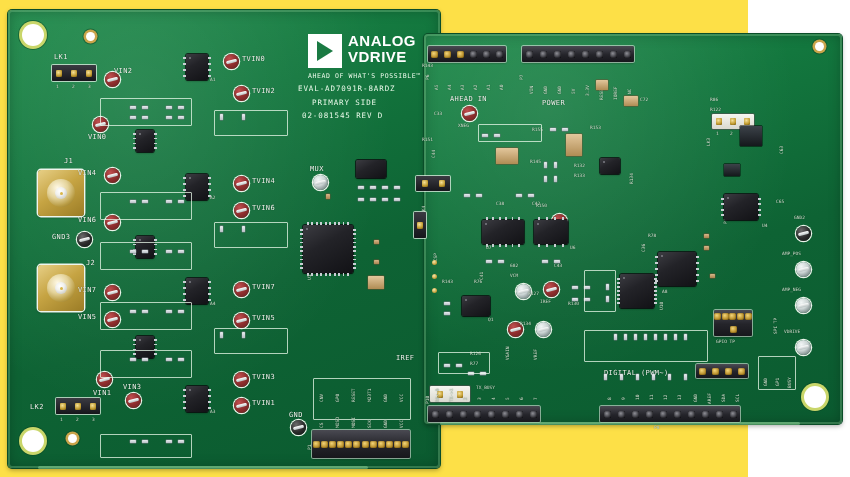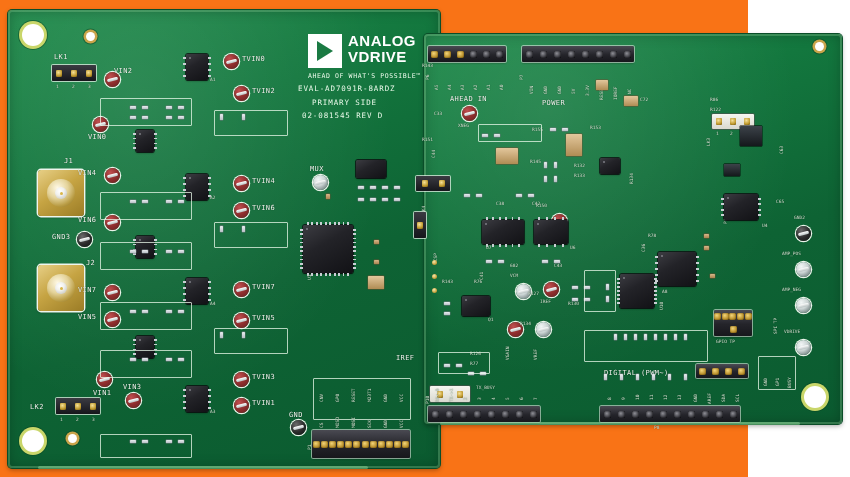--- a/index.html
+++ b/index.html
@@ -1,19 +1,19 @@
 <!DOCTYPE html>
 <html><head>
 <meta charset="utf-8">
 <title>EVAL-AD7091R-8ARDZ Board Photo</title>
 <style>
   html,body{margin:0;padding:0;background:#ffffff;}
   body{width:850px;height:477px;overflow:hidden;
        font-family:"Liberation Sans",sans-serif;}
-  #stage{position:relative;width:748px;height:477px;background:#f97316;}
+  #stage{position:relative;width:748px;height:477px;background:#fde047;}
 
   
   .pcb{position:absolute;border-radius:4px;
        background:
          radial-gradient(ellipse at 30% 20%, rgba(255,255,255,.10), rgba(0,0,0,0) 60%),
          linear-gradient(160deg,#1e8a4a 0%,#13773e 28%,#0e6334 60%,#0b5b30 100%);
        box-shadow:0 0 0 1px #0a4d28, 0 2px 5px rgba(0,0,0,.35);}
   .pcb-edge{position:absolute;inset:0;border-radius:4px;
        box-shadow:inset 0 0 0 2px rgba(150,220,160,.30), inset 0 0 14px rgba(0,0,0,.28);
        pointer-events:none;}

